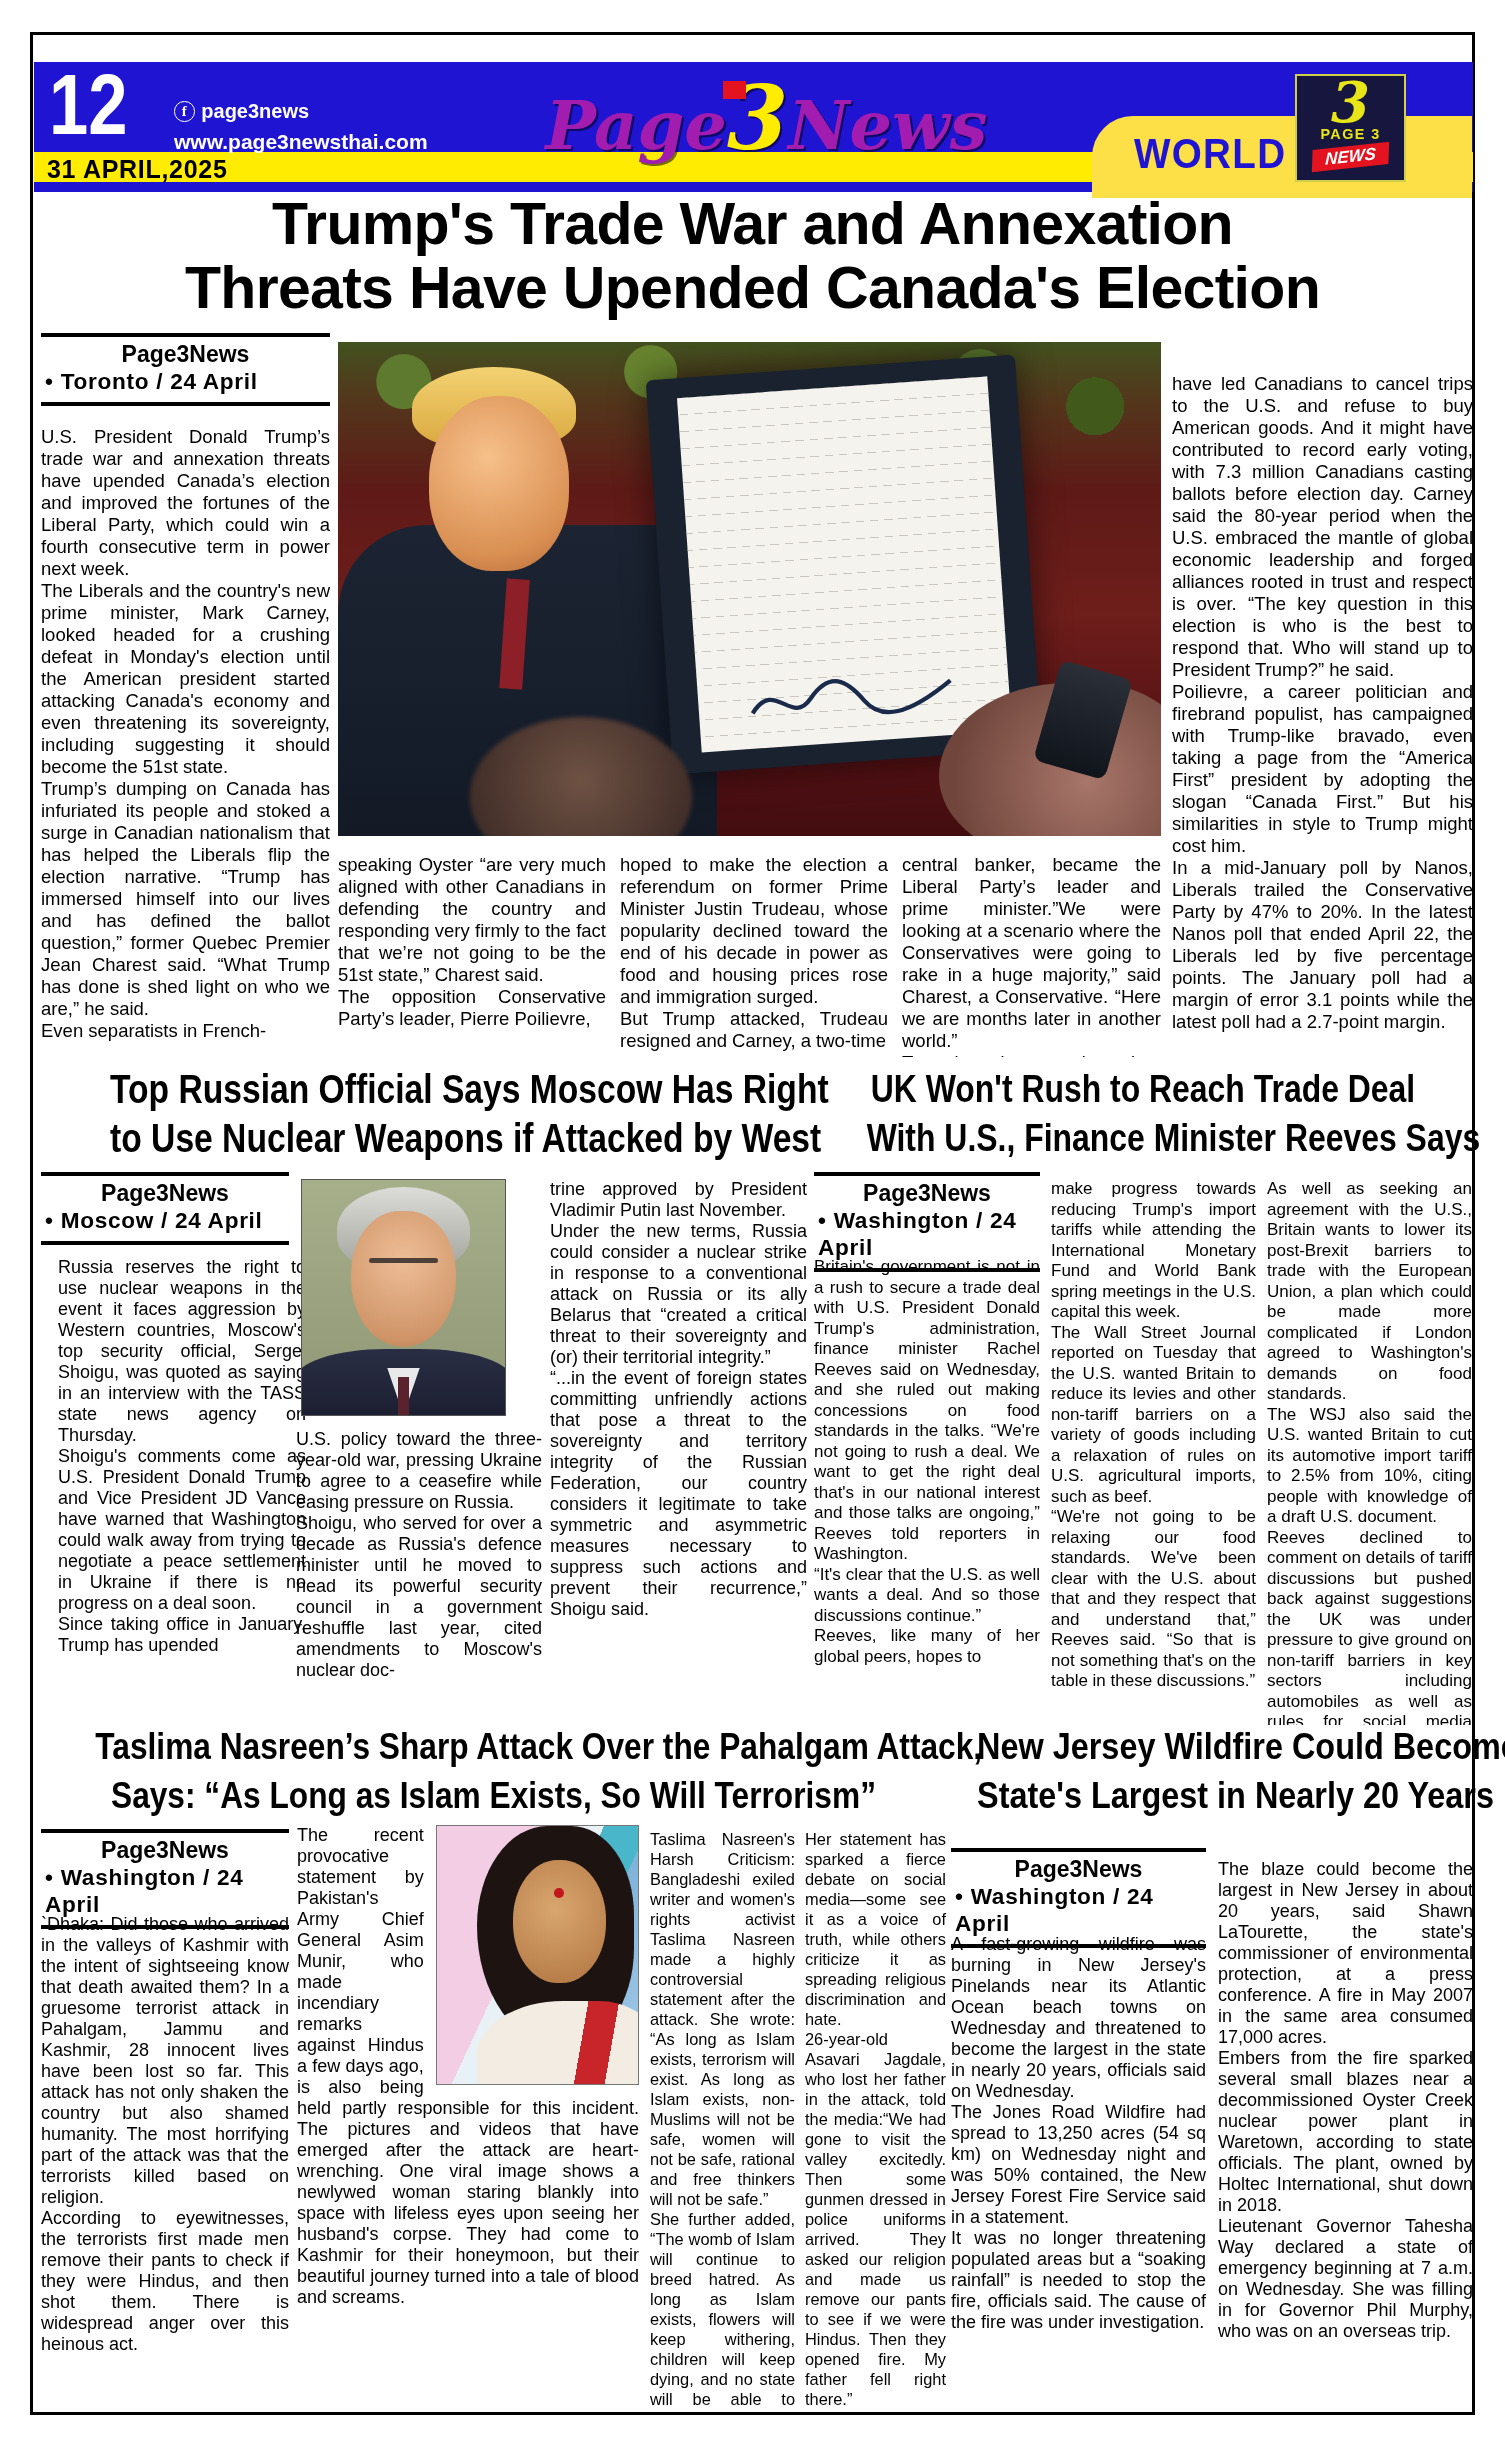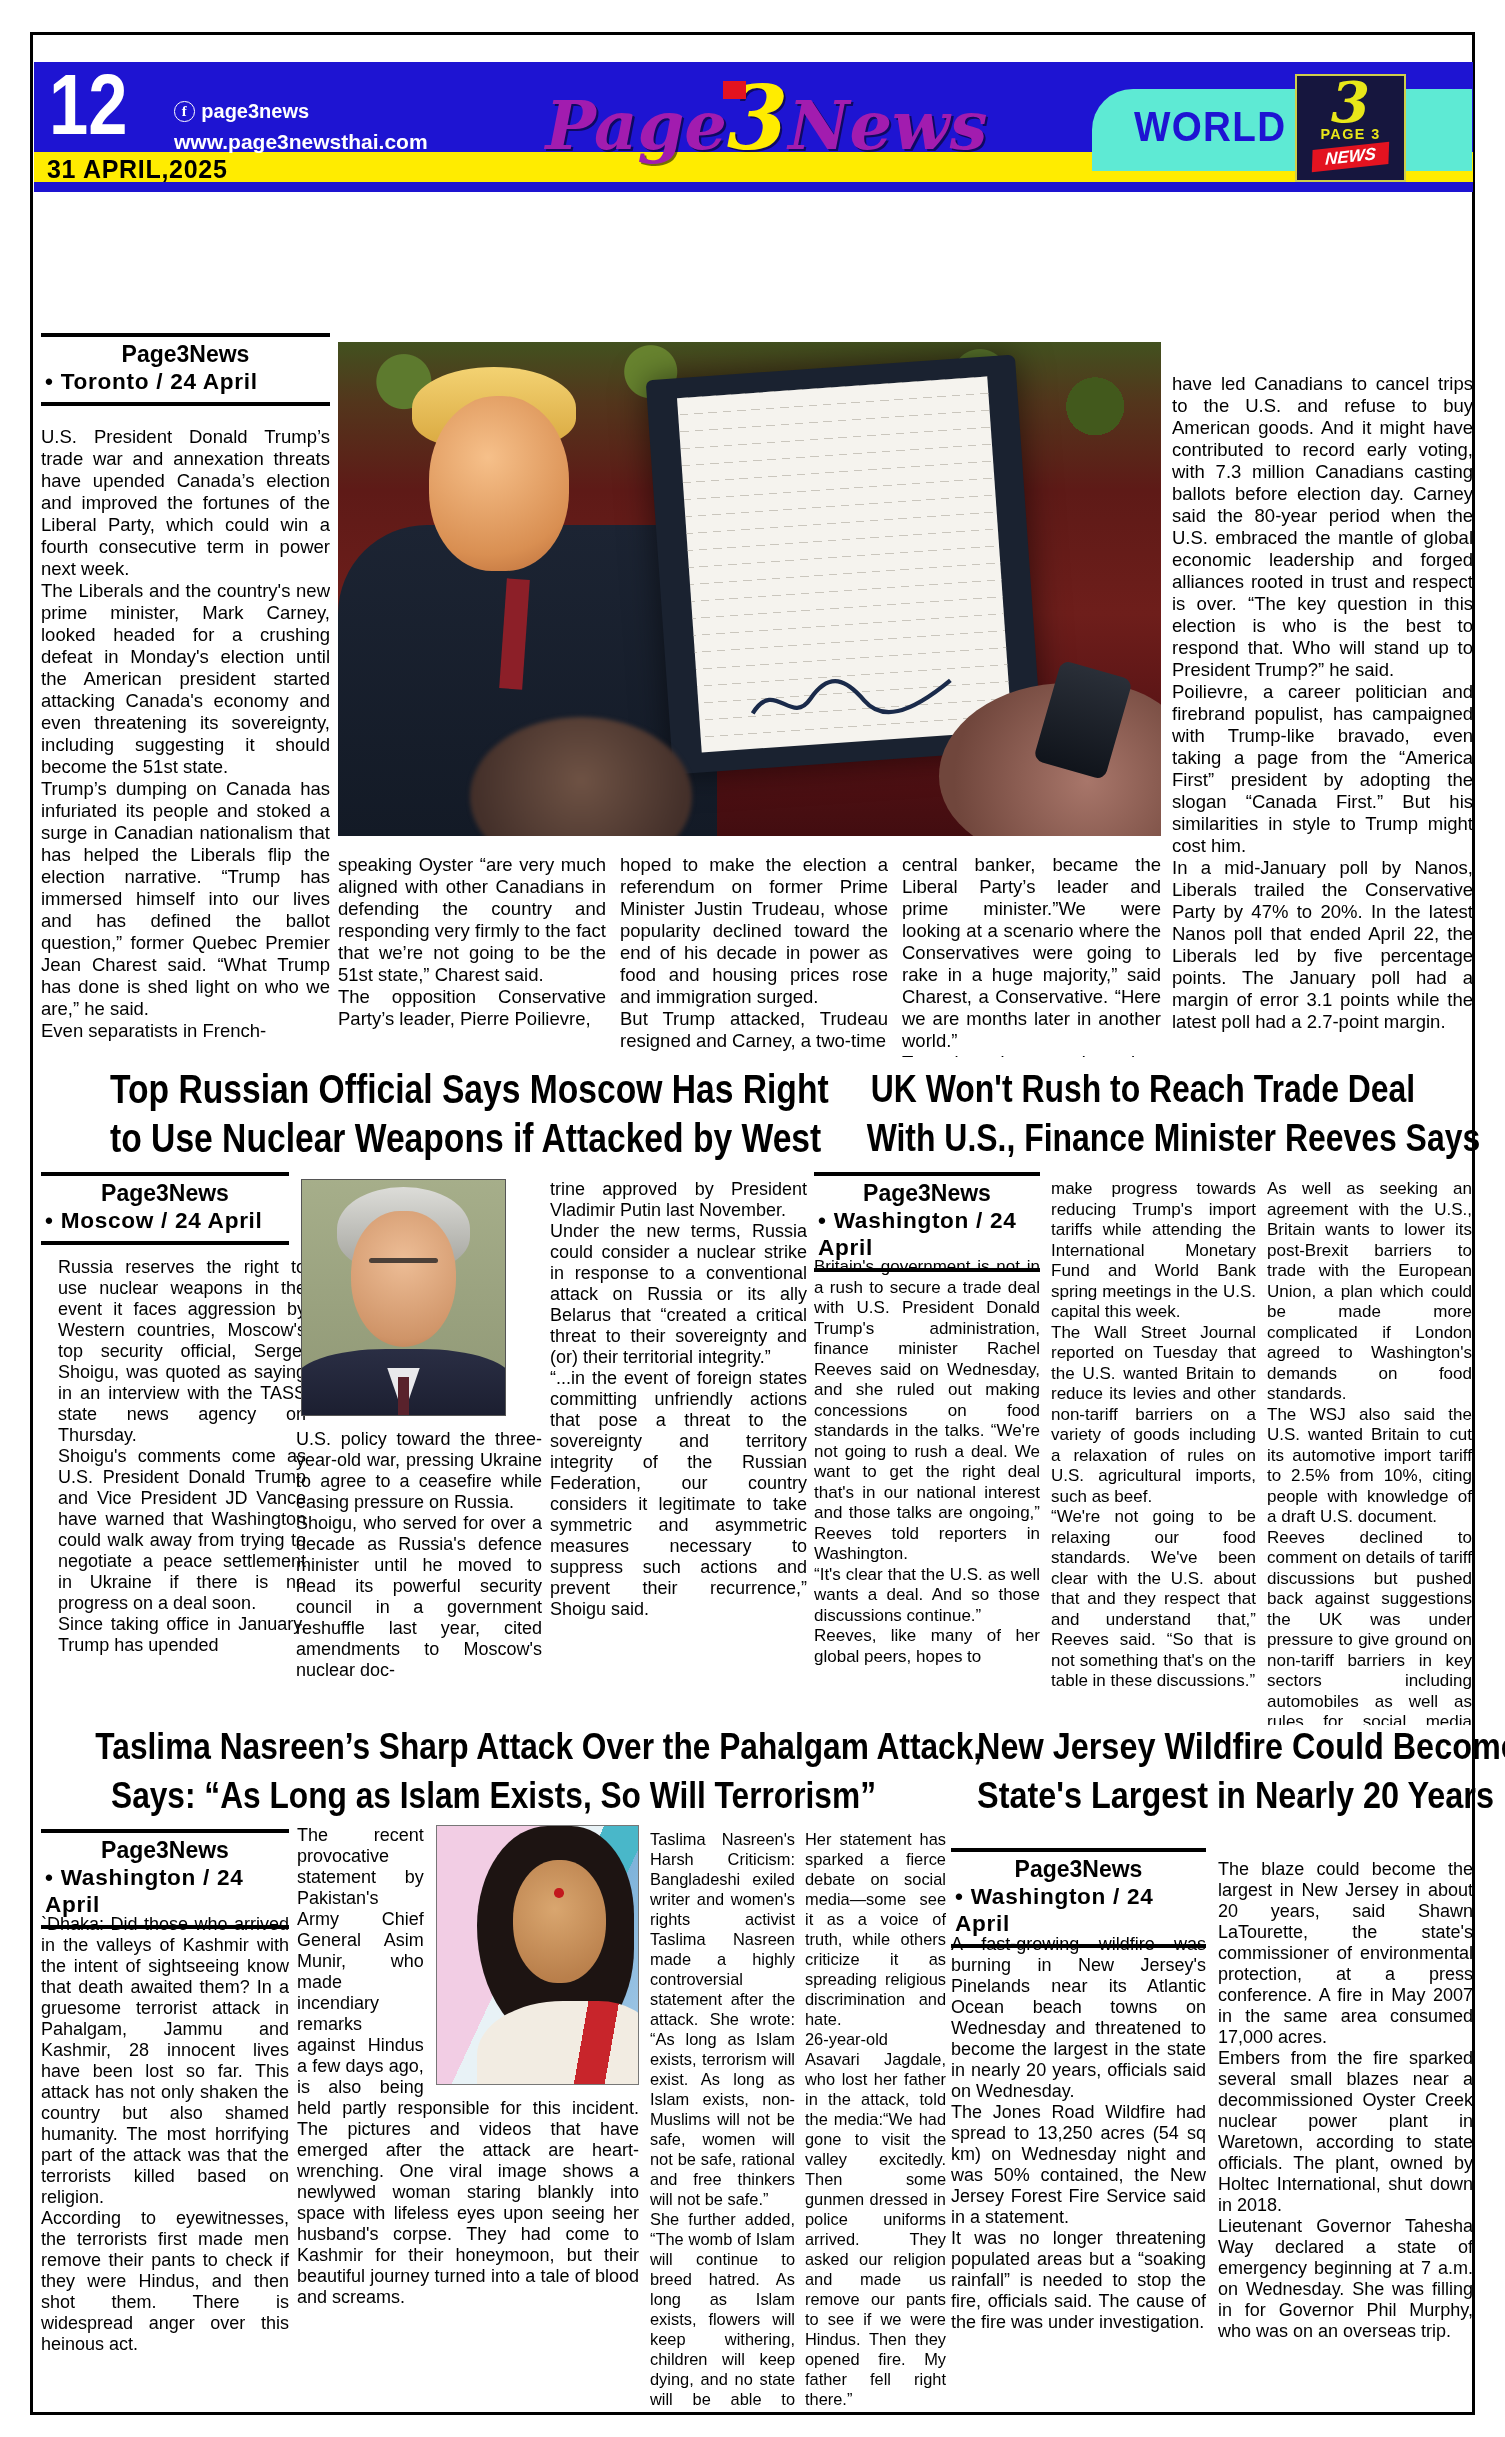--- a/index.html
+++ b/index.html
@@ -15,21 +15,21 @@
   .banner-blue2{left:34px;top:182px;width:1439px;height:9.6px;background:#1e14d2;}
   .page-number{left:49px;top:63px;font-size:86px;font-weight:bold;color:#fff;line-height:82px;transform:scaleX(.82);transform-origin:left top;}
   .fb-row{left:174px;top:100px;display:flex;align-items:center;gap:6.8px;}
   .fb-icon{width:20.5px;height:20.5px;border-radius:50%;border:1.4px solid #fff;color:#fff;font-weight:bold;font-size:15px;line-height:18px;text-align:center;font-family:"Liberation Serif",serif;}
   .fb-label{color:#fff;font-weight:bold;font-size:20px;}
   .site-url{left:174px;top:130px;color:#fff;font-weight:bold;font-size:21px;}
   .masthead{left:561px;top:66px;width:411px;height:83px;display:flex;justify-content:center;align-items:baseline;font-family:"DejaVu Serif",serif;font-style:italic;font-weight:bold;}
   .mast-pre,.mast-post{font-size:67px;color:#a21caf;text-shadow:2.1px 2.1px 0 #0008;margin-top:20px;}
   .mast-three{font-size:88px;color:#ffec00;line-height:68px;position:relative;text-shadow:2.1px 2.1px 0 #0008;}
   .mast-flag{position:absolute;left:-4.1px;top:-2.7px;width:23px;height:18px;background:#e31320;}
-  .world-tab{left:1092px;top:89px;width:380px;height:82px;background:#5eead4;border-radius:41px 0 0 0;}
+  .world-tab{left:1092px;top:116px;width:380px;height:82px;background:#fde047;border-radius:41px 0 0 0;}
   .world-label{position:absolute;left:42px;top:13.7px;font-size:42px;font-weight:bold;color:#1e14d2;letter-spacing:1.4px;transform:scaleX(.92);transform-origin:left top;}
   .logo-box{left:1295px;top:74px;width:111px;height:108px;background:#16163e;border:2.1px solid #cfcf4a;z-index:6;text-align:center;}
   .logo-3{font-family:"DejaVu Serif",serif;font-style:italic;font-weight:bold;font-size:56px;line-height:53px;color:#e8e619;}
   .logo-sub{font-weight:bold;font-size:14.4px;letter-spacing:1.4px;color:#e8e619;margin-top:-2.7px;}
   .logo-badge{width:77px;margin:3.4px auto 0;background:#e31320;color:#fff;font-weight:bold;font-style:italic;font-size:17px;line-height:22px;transform:rotate(-6deg) skewX(-8deg);}
   .date-label{left:47px;top:155px;font-size:25px;font-weight:bold;letter-spacing:0.7px;color:#000;}
 
   
   .main-headline{left:68px;top:192px;width:1369px;text-align:center;font-weight:bold;font-size:59px;line-height:64px;letter-spacing:-0.7px;}
   .sub-headline{text-align:center;font-weight:bold;}
@@ -118,20 +118,24 @@
   </div>
 
   <div class="abs logo-box">
     <div class="logo-3">3</div>
     <div class="logo-sub">PAGE 3</div>
     <div class="logo-badge">NEWS</div>
   </div>
 
   <div class="abs date-label">31 APRIL,2025</div>
 
+  <h1 class="abs main-headline">
+    <div>Trump's Trade War and Annexation</div>
+    <div>Threats Have Upended Canada's Election</div>
+  </h1>
 
   <div class="abs byline" style="left:41px;top:333px;width:289px;">
     <div class="brand">Page3News</div>
     <div class="place">• Toronto / 24 April</div>
   </div>
   <div class="abs bodytext" style="left:41px;top:426px;width:289px;height:627px;">U.S. President Donald Trump’s trade war and annexation threats have upended Canada’s election and improved the fortunes of the Liberal Party, which could win a fourth consecutive term in power next week.
 The Liberals and the country's new prime minister, Mark Carney, looked headed for a crushing defeat in Monday's election until the American president started attacking Canada's economy and even threatening its sovereignty, including suggesting it should become the 51st state.
 Trump’s dumping on Canada has infuriated its people and stoked a surge in Canadian nationalism that has helped the Liberals flip the election narrative. “Trump has immersed himself into our lives and has defined the ballot question,” former Quebec Premier Jean Charest said. “What Trump has done is shed light on who we are,” he said.
 Even separatists in French-</div>
 

